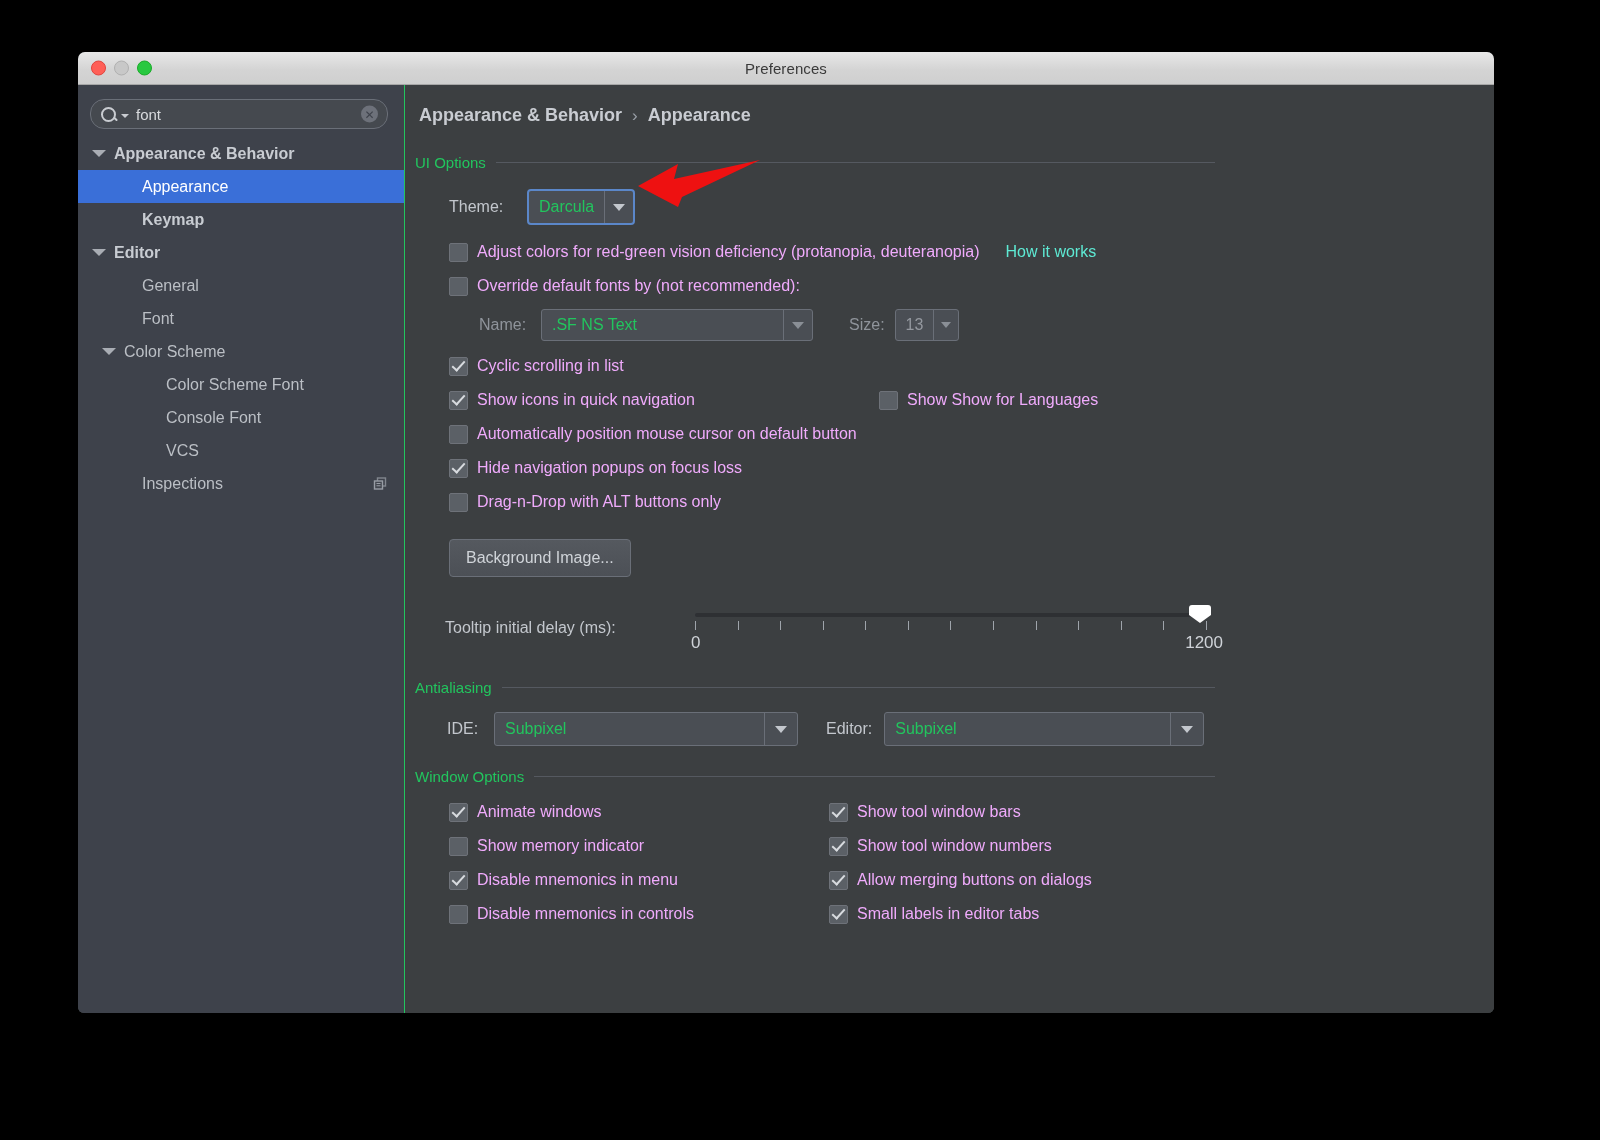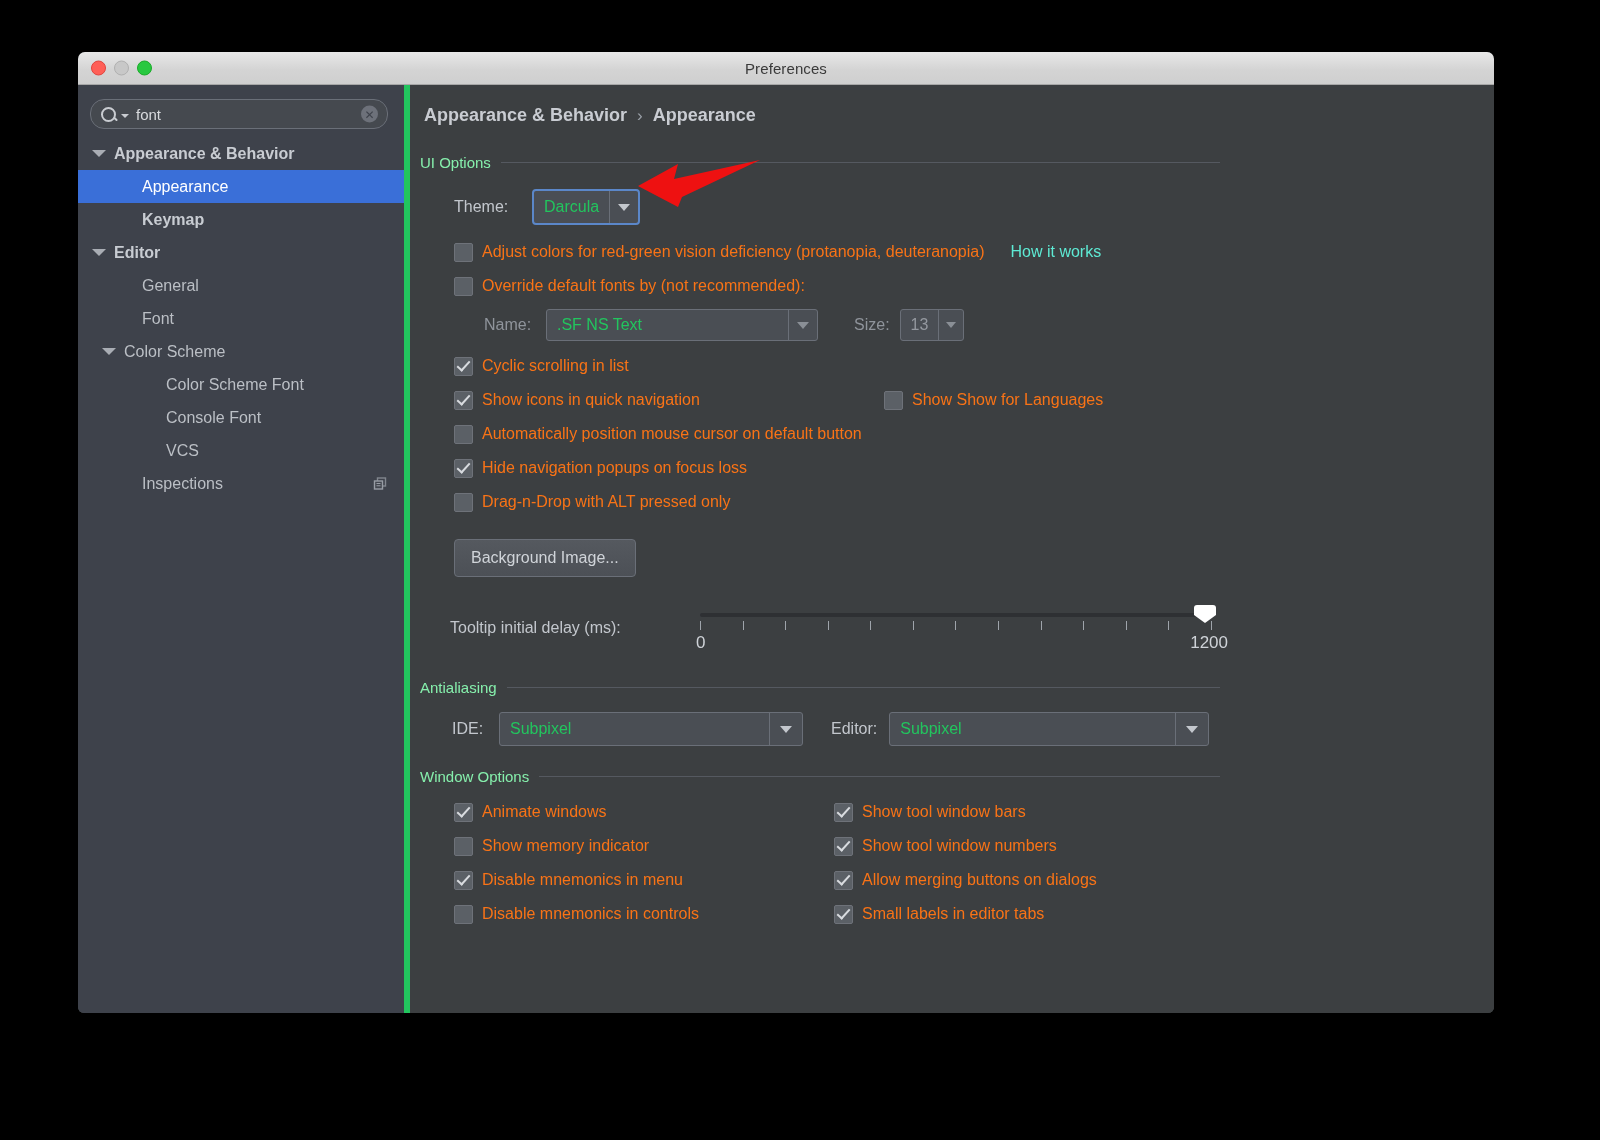--- a/index.html
+++ b/index.html
@@ -49,21 +49,21 @@
 
   
   .body-split {
     display: flex;
     height: 929px;
     background: #3c3f41;
   }
   .sidebar {
     width: 326px;
     background: #3e424b;
-    border-right: 6px solid #22c55e;
+    border-right: 1px solid #22c55e;
     position: relative;
     flex: 0 0 326px;
   }
   .content {
     flex: 1;
     background: #3c3f41;
     position: relative;
     overflow: hidden;
   }
 
@@ -151,21 +151,21 @@
   }
   .bc-sep { color: #9aa0a8; font-weight: normal; font-size: 17px; }
 
   .section {
     margin: 22px 0 0 10px;
     width: 800px;
     position: relative;
   }
   .section-head {
     display: flex; align-items: center; gap: 10px;
-    color: #86efac; font-size: 15px;
+    color: #22c55e; font-size: 15px;
   }
   .section-line { flex: 1; height: 1px; background: #555960; }
 
   .row { display: flex; align-items: center; }
 
   .lbl { color: #c3c7cd; font-size: 16px; }
   .lbl.dim { color: #8f949b; }
 
   
   .combo {
@@ -209,21 +209,21 @@
   }
   .cb.checked::after {
     content: "";
     position: absolute;
     left: 5px; top: 0px;
     width: 5px; height: 11px;
     border: solid #d8dbdf;
     border-width: 0 2px 2px 0;
     transform: rotate(42deg);
   }
-  .cbtext { color: #f97316; font-size: 16px; white-space: nowrap; }
+  .cbtext { color: #f0abfc; font-size: 16px; white-space: nowrap; }
   .link { color: #5eead4; font-size: 16px; }
 
   
   .btn {
     background: linear-gradient(to bottom, #55595f, #4c5056);
     border: 1px solid #6a6f78;
     border-radius: 4px;
     color: #d0d4d9;
     font-size: 16px;
     padding: 9px 16px;
@@ -426,21 +426,21 @@
               <span class="cbtext">Automatically position mouse cursor on default button</span>
             </div>
 
             <div class="cbrow">
               <span class="cb checked"></span>
               <span class="cbtext">Hide navigation popups on focus loss</span>
             </div>
 
             <div class="cbrow">
               <span class="cb"></span>
-              <span class="cbtext">Drag-n-Drop with ALT pressed only</span>
+              <span class="cbtext">Drag-n-Drop with ALT buttons only</span>
             </div>
           </div>
 
           <div style="margin-top:20px; padding-left:34px;">
             <span class="btn">Background Image...</span>
           </div>
 
           <div class="row" style="margin-top:26px; padding-left:30px; align-items:flex-start;">
             <span class="lbl" style="margin-top:16px; width:250px;">Tooltip initial delay (ms):</span>
             <div class="slider-wrap" style="width:516px; height:54px; position:relative;">

